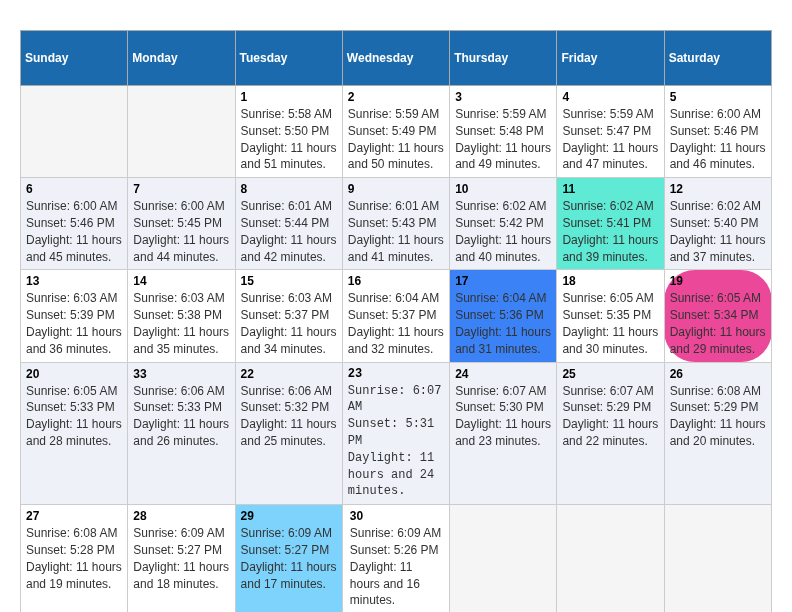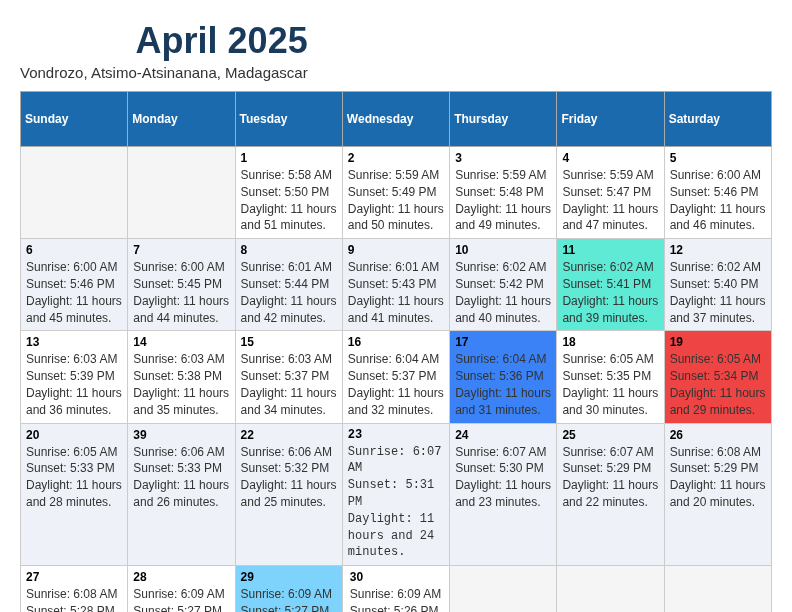--- a/index.html
+++ b/index.html
@@ -79,24 +79,20 @@
     .day-info {
       color: #333;
       font-size: 12px;
       line-height: 1.4;
     }
   </style>
 </head>
 <body>
 
 <div class="header-area">
-  <div class="title-block">
-    <div class="month-title">April 2025</div>
-    <div class="location-title">Vondrozo, Atsimo-Atsinanana, Madagascar</div>
-  </div>
 </div>
 
 <table class="calendar">
   <thead>
     <tr>
       <th>Sunday</th>
       <th>Monday</th>
       <th>Tuesday</th>
       <th>Wednesday</th>
       <th>Thursday</th>
@@ -213,36 +209,36 @@
           <div class="day-info" style="white-space: pre-line;">Sunrise: 6:04 AM
 Sunset: 5:36 PM
 Daylight: 11 hours and 31 minutes.</div>
         </td>
         <td style="background: rgb(255, 255, 255);">
           <div class="day-num">18</div>
           <div class="day-info" style="white-space: pre-line;">Sunrise: 6:05 AM
 Sunset: 5:35 PM
 Daylight: 11 hours and 30 minutes.</div>
         </td>
-        <td style="background: #ef4444;">
+        <td style="background: #ec4899; border-radius: 31px;">
           <div class="day-num">19</div>
           <div class="day-info" style="white-space: pre-line;">Sunrise: 6:05 AM
 Sunset: 5:34 PM
 Daylight: 11 hours and 29 minutes.</div>
         </td>
       </tr>
       <tr>
         <td style="background: rgb(238, 242, 248);">
           <div class="day-num">20</div>
           <div class="day-info" style="white-space: pre-line;">Sunrise: 6:05 AM
 Sunset: 5:33 PM
 Daylight: 11 hours and 28 minutes.</div>
         </td>
         <td style="background: rgb(238, 242, 248);">
-          <div class="day-num">39</div>
+          <div class="day-num">33</div>
           <div class="day-info" style="white-space: pre-line;">Sunrise: 6:06 AM
 Sunset: 5:33 PM
 Daylight: 11 hours and 26 minutes.</div>
         </td>
         <td style="background: rgb(238, 242, 248);">
           <div class="day-num">22</div>
           <div class="day-info" style="white-space: pre-line;">Sunrise: 6:06 AM
 Sunset: 5:32 PM
 Daylight: 11 hours and 25 minutes.</div>
         </td>

